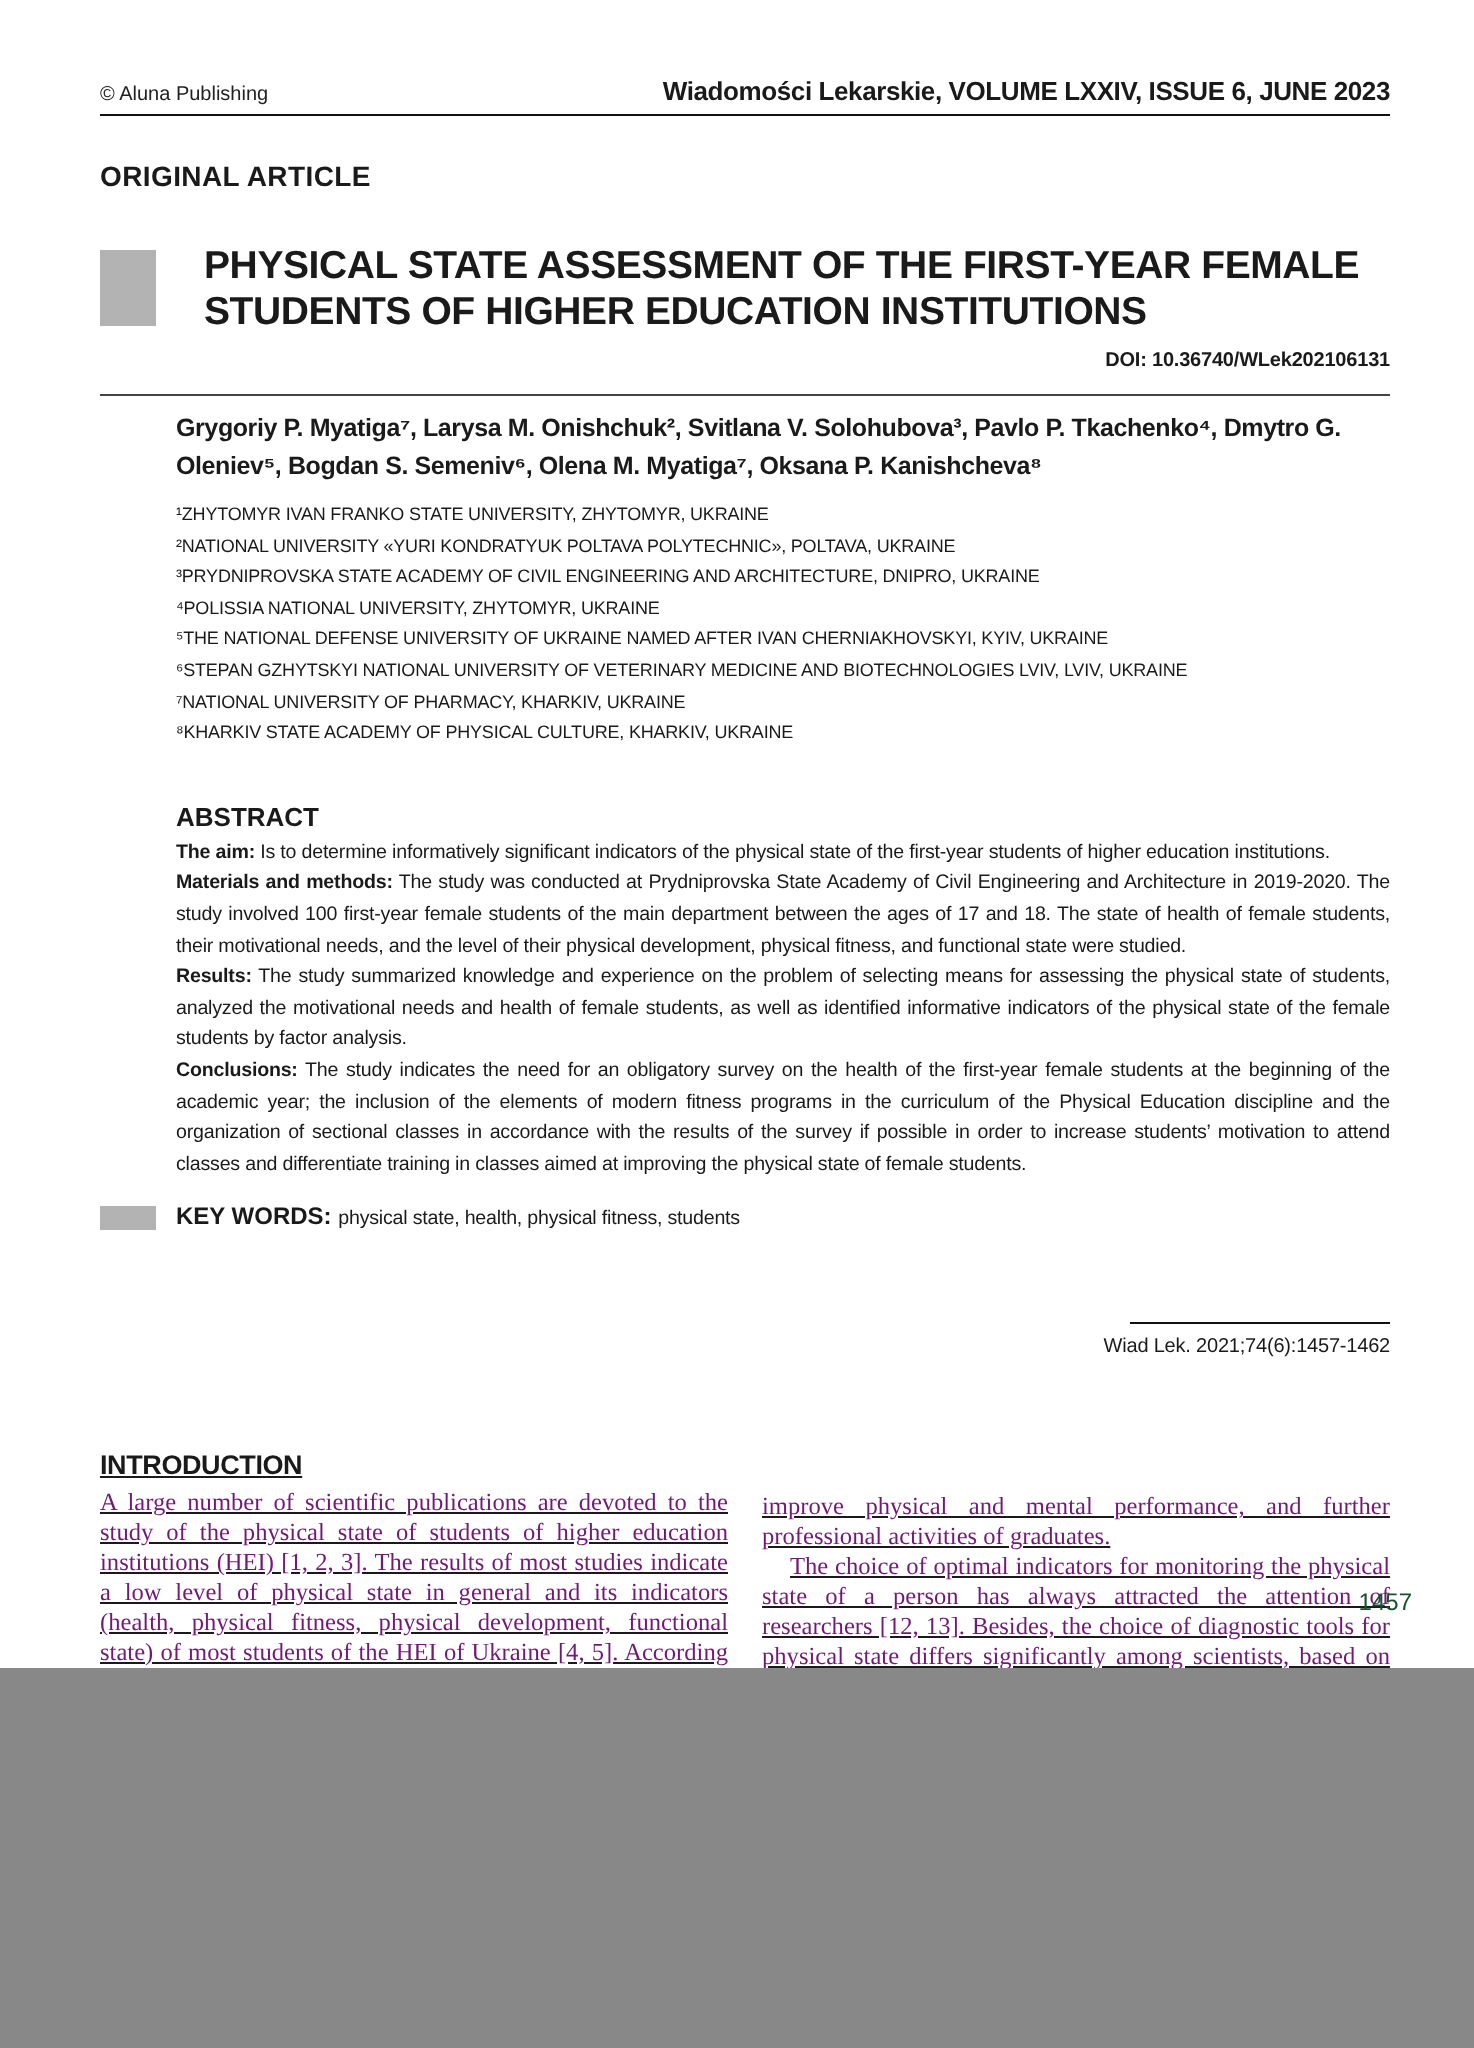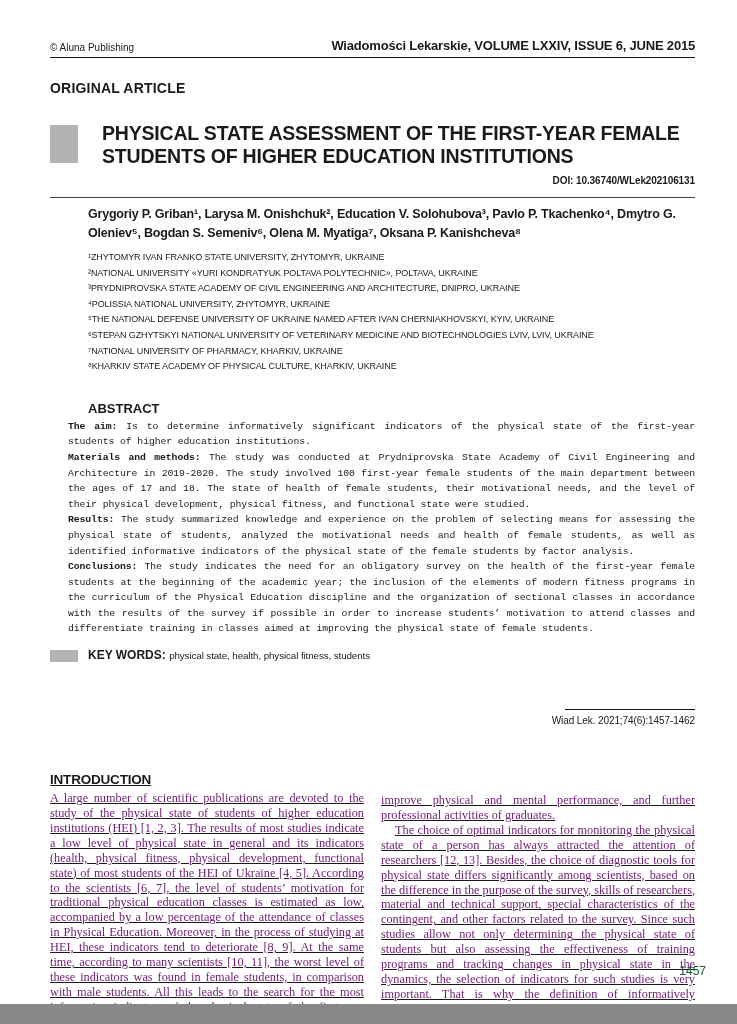--- a/index.html
+++ b/index.html
@@ -1,18 +1,18 @@
 <!DOCTYPE html>
 <html lang="en"><head>
 <meta charset="utf-8">
 <style>
   * { margin:0; padding:0; box-sizing:border-box; }
   html,body { background:#888; }
   .page {
-    width:737px; height:1004px; background:#ffffff; color:#1a1a1a;
+    width:737px; height:834px; background:#ffffff; color:#1a1a1a;
     font-family:"Liberation Sans","DejaVu Sans",sans-serif;
     position:relative; overflow:hidden;
     padding:38px 42px 0 50px;
   }
   
   .hdr { display:flex; justify-content:space-between; align-items:flex-end;
          border-bottom:1.5px solid #111; padding-bottom:4px; }
   .hdr-pub { font-size:10px; color:#222; }
   .hdr-journal { font-size:13px; font-weight:bold; letter-spacing:-0.2px; }
   
@@ -21,21 +21,21 @@
   .title-row { display:flex; margin-top:26px; }
   .title-square { width:28px; height:38px; background:#b3b3b3; flex:0 0 28px; margin-top:3px; }
   .title-text { font-size:19.5px; font-weight:bold; line-height:23px; margin-left:24px; letter-spacing:-0.2px; }
   .doi { text-align:right; font-size:10px; font-weight:bold; margin-top:7px; letter-spacing:-0.1px; }
   .rule { border-top:1px solid #444; margin-top:11px; }
   
   .authors { margin-top:7px; margin-left:38px; font-size:12.5px; font-weight:bold; line-height:19px; letter-spacing:-0.2px; }
   .affils { margin-top:7px; margin-left:38px; font-size:9px; line-height:15.6px; letter-spacing:-0.1px; }
   
   .abs-head { margin-top:26px; margin-left:38px; font-size:13px; font-weight:bold; }
-  .abs-body { margin-left:18px; margin-top:3px; font-size:9.8px; line-height:15.6px; text-align:justify; letter-spacing:-0.1px;font-family:Liberation Mono, monospace; }
+  .abs-body { margin-left:38px; margin-top:3px; font-size:9.8px; line-height:15.6px; text-align:justify; letter-spacing:-0.1px; }
   .abs-body p { margin:0; }
   .abs-body b { letter-spacing:-0.1px; }
   
   .kw-row { display:flex; align-items:center; margin-top:11px; }
   .kw-square { width:28px; height:12px; background:#b3b3b3; flex:0 0 28px; margin-top:2px; }
   .kw-text { margin-left:10px; font-size:9.8px; letter-spacing:-0.1px; }
   .kw-text b { font-size:12px; letter-spacing:0; }
   
   .cite { margin-top:34px; text-align:right; }
   .cite-line { display:inline-block; width:130px; border-top:1.5px solid #111; }
@@ -52,35 +52,35 @@
   
   .pageno { position:absolute; right:31px; bottom:26px; font-size:12px; color:#14532d; }
 </style>
 </head>
 <body>
 
 <div class="page">
 
   <div class="hdr">
     <span class="hdr-pub">© Aluna Publishing</span>
-    <span class="hdr-journal">Wiadomości Lekarskie, VOLUME LXXIV, ISSUE 6, JUNE 2015</span>
+    <span class="hdr-journal">Wiadomości Lekarskie, VOLUME LXXIV, ISSUE 6, JUNE 2023</span>
   </div>
 
   <div class="art-type">ORIGINAL ARTICLE</div>
 
   <div class="title-row">
     <div class="title-square"></div>
     <h1 class="title-text">PHYSICAL STATE ASSESSMENT OF THE FIRST-YEAR FEMALE STUDENTS OF HIGHER EDUCATION INSTITUTIONS</h1>
   </div>
 
   <div class="doi">DOI: 10.36740/WLek202106131</div>
 
   <div class="rule"></div>
 
-  <div class="authors">Grygoriy P. Griban¹, Larysa M. Onishchuk², Education V. Solohubova³, Pavlo P. Tkachenko⁴, Dmytro G. Oleniev⁵, Bogdan S. Semeniv⁶, Olena M. Myatiga⁷, Oksana P. Kanishcheva⁸</div>
+  <div class="authors">Grygoriy P. Myatiga⁷, Larysa M. Onishchuk², Svitlana V. Solohubova³, Pavlo P. Tkachenko⁴, Dmytro G. Oleniev⁵, Bogdan S. Semeniv⁶, Olena M. Myatiga⁷, Oksana P. Kanishcheva⁸</div>
 
   <div class="affils">
       <div>¹ZHYTOMYR IVAN FRANKO STATE UNIVERSITY, ZHYTOMYR, UKRAINE</div>
       <div>²NATIONAL UNIVERSITY «YURI KONDRATYUK POLTAVA POLYTECHNIC», POLTAVA, UKRAINE</div>
       <div>³PRYDNIPROVSKA STATE ACADEMY OF CIVIL ENGINEERING AND ARCHITECTURE, DNIPRO, UKRAINE</div>
       <div>⁴POLISSIA NATIONAL UNIVERSITY, ZHYTOMYR, UKRAINE</div>
       <div>⁵THE NATIONAL DEFENSE UNIVERSITY OF UKRAINE NAMED AFTER IVAN CHERNIAKHOVSKYI, KYIV, UKRAINE</div>
       <div>⁶STEPAN GZHYTSKYI NATIONAL UNIVERSITY OF VETERINARY MEDICINE AND BIOTECHNOLOGIES LVIV, LVIV, UKRAINE</div>
       <div>⁷NATIONAL UNIVERSITY OF PHARMACY, KHARKIV, UKRAINE</div>
       <div>⁸KHARKIV STATE ACADEMY OF PHYSICAL CULTURE, KHARKIV, UKRAINE</div>

